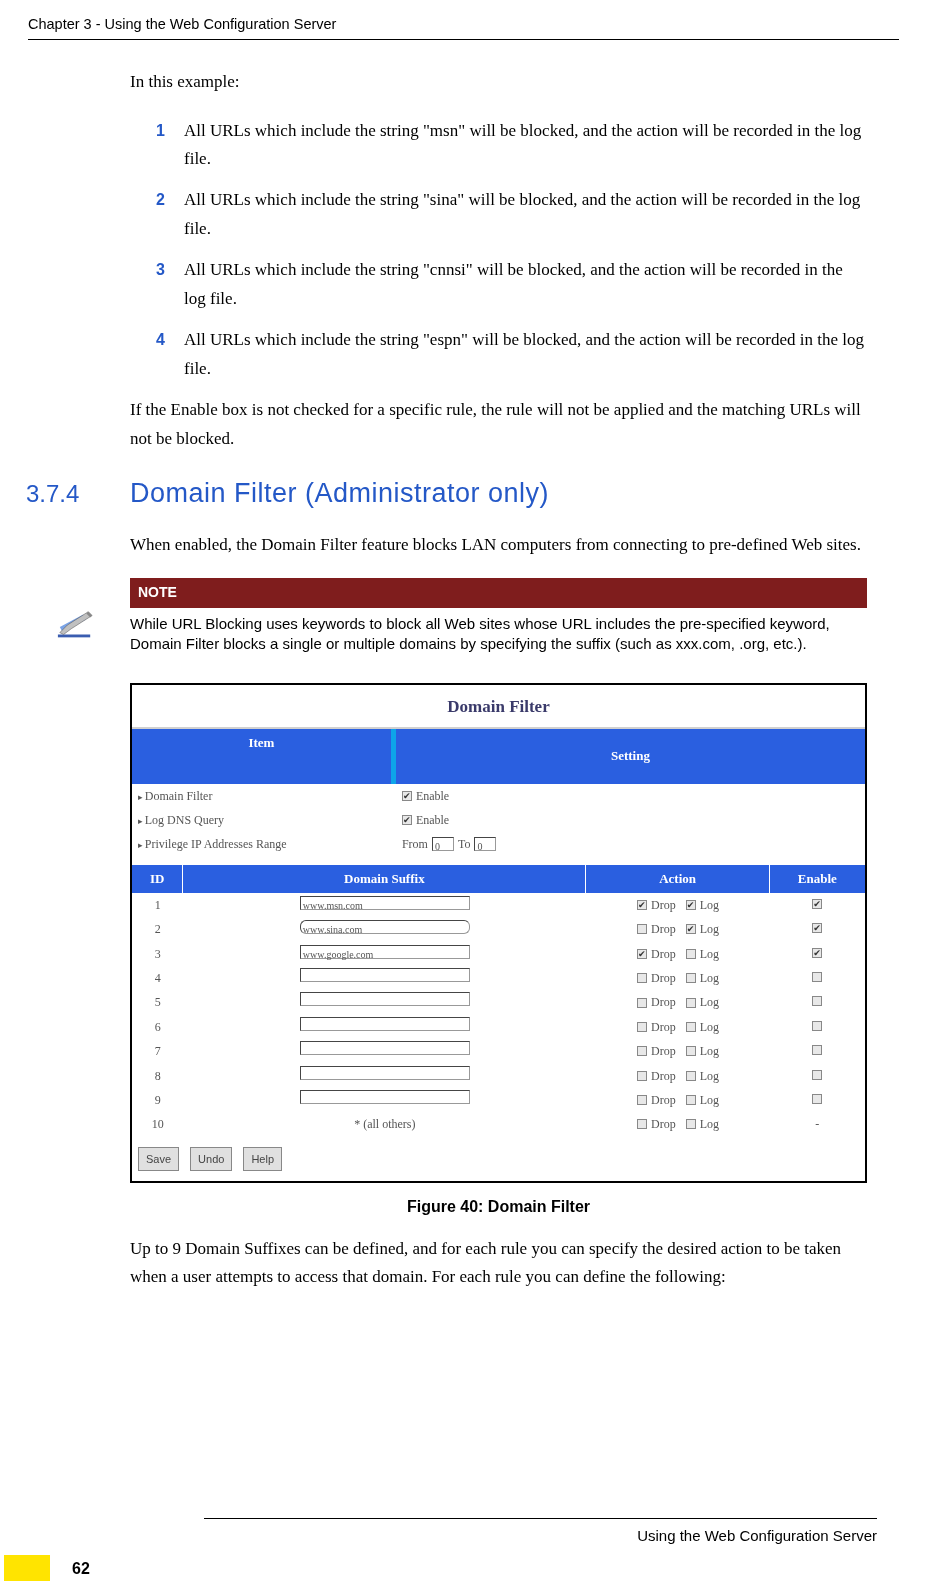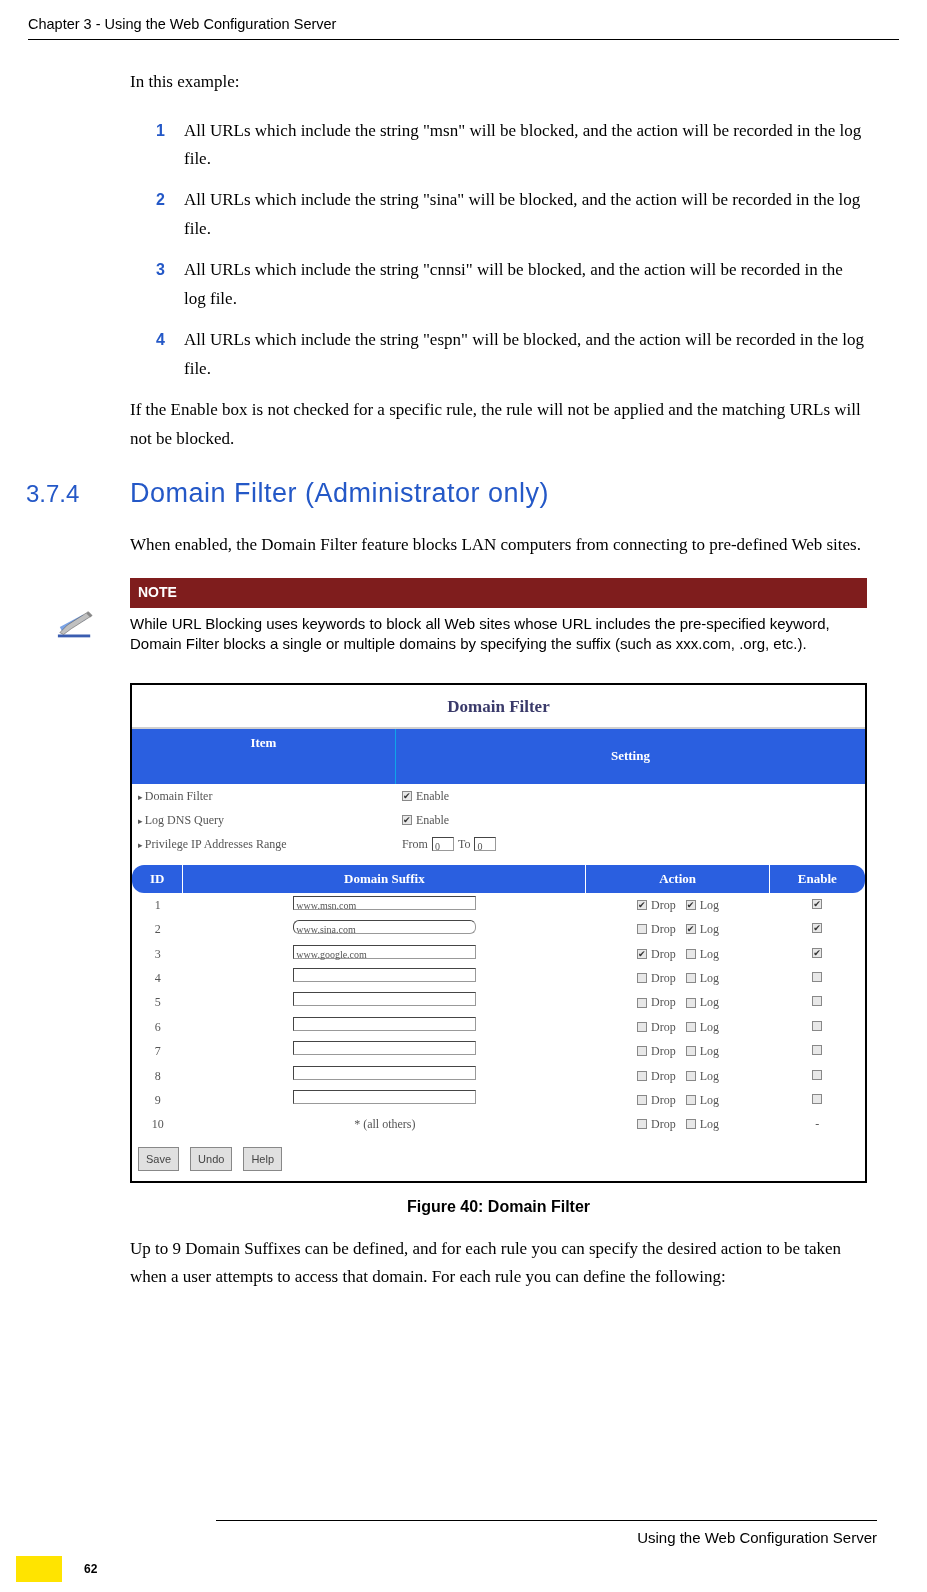--- a/index.html
+++ b/index.html
@@ -115,48 +115,47 @@
   }
   .tbl-head-row {
     display: flex;
     background: #2a5fe0;
     color: #fff;
     font-family: 'Times New Roman', serif;
     font-weight: bold;
     font-size: 13px;
     text-align: center;
   }
-  .col-item { flex: 0 0 36%; padding: 3px 0; border-right: 1px solid #0ea5e9;}
+  .col-item { flex: 0 0 36%; padding: 3px 0; border-right: 5px solid #0ea5e9;}
   .col-setting { flex: 1; padding: 16px 0; }
   .tbl-body-row {
     display: flex;
     font-size: 12px;
     color: #555;
     padding: 2px 0;
   }
   .body-col-item { flex: 0 0 36%; padding-left: 6px; }
   .body-col-item::before { content: "▸ "; font-size: 9px; }
   .body-col-setting { flex: 1; padding-left: 6px; display: flex; align-items: center; gap: 4px; }
   .mini-cb { width: 10px; height: 10px; border: 1px solid #888; display: inline-block; background: #e8e8e8; position: relative; }
   .mini-cb.checked::after { content: "✔"; font-size: 9px; position: absolute; top: -3px; left: 0; color: #333; }
   .mini-input { border: 1px inset #999; background: #fff; height: 14px; font-size: 10px; padding: 0 2px; display: inline-block; }
   .mini-input.w1 { width: 22px; }
   .mini-input.w2 { width: 22px; }
-  .mini-input.wlong { width: 183px; }
+  .mini-input.wlong { width: 170px; }
 
   .tbl2-head-row {
     display: flex;
     background: #2a5fe0;
     color: #fff;
     font-family: 'Times New Roman', serif;
     font-weight: bold;
     font-size: 13px;
     text-align: center;
     margin-top: 8px;
-    border-radius: 12px;
   }
   .c-id { flex: 0 0 7%; padding: 3px 0; border-right: 1px solid #fff;}
   .c-suffix { flex: 0 0 55%; padding: 3px 0; border-right: 1px solid #fff;}
   .c-action { flex: 0 0 25%; padding: 3px 0; border-right: 1px solid #fff;}
   .c-enable { flex: 1; padding: 3px 0; }
   .tbl2-body-row {
     display: flex;
     font-size: 12px;
     color: #555;
     align-items: center;
@@ -185,21 +184,21 @@
     font-weight: bold;
     font-size: 16px;
     text-align: center;
     margin: 10px 0 14px 0;
   }
 
   
   .footer-area {
     position: absolute;
     bottom: 10px;
-    left: 16px;
+    left: 4px;
     right: 0;
   }
   .footer-hr {
     border-top: 1px solid #000;
     margin: 0 50px 0 200px;
   }
   .footer-text {
     font-family: Arial, Helvetica, sans-serif;
     font-size: 15px;
     text-align: right;
@@ -211,21 +210,21 @@
     margin-top: 6px;
   }
   .yellow-block {
     width: 46px;
     height: 26px;
     background: #ffe400;
   }
   .page-num {
     font-family: Arial, Helvetica, sans-serif;
     font-weight: bold;
-    font-size: 12px;
+    font-size: 16px;
     margin-left: 22px;
   }
 </style>
 </head>
 <body>
 
 <div class="page-header">
   <span>Chapter 3 - Using the Web Configuration Server</span>
 </div>
 

